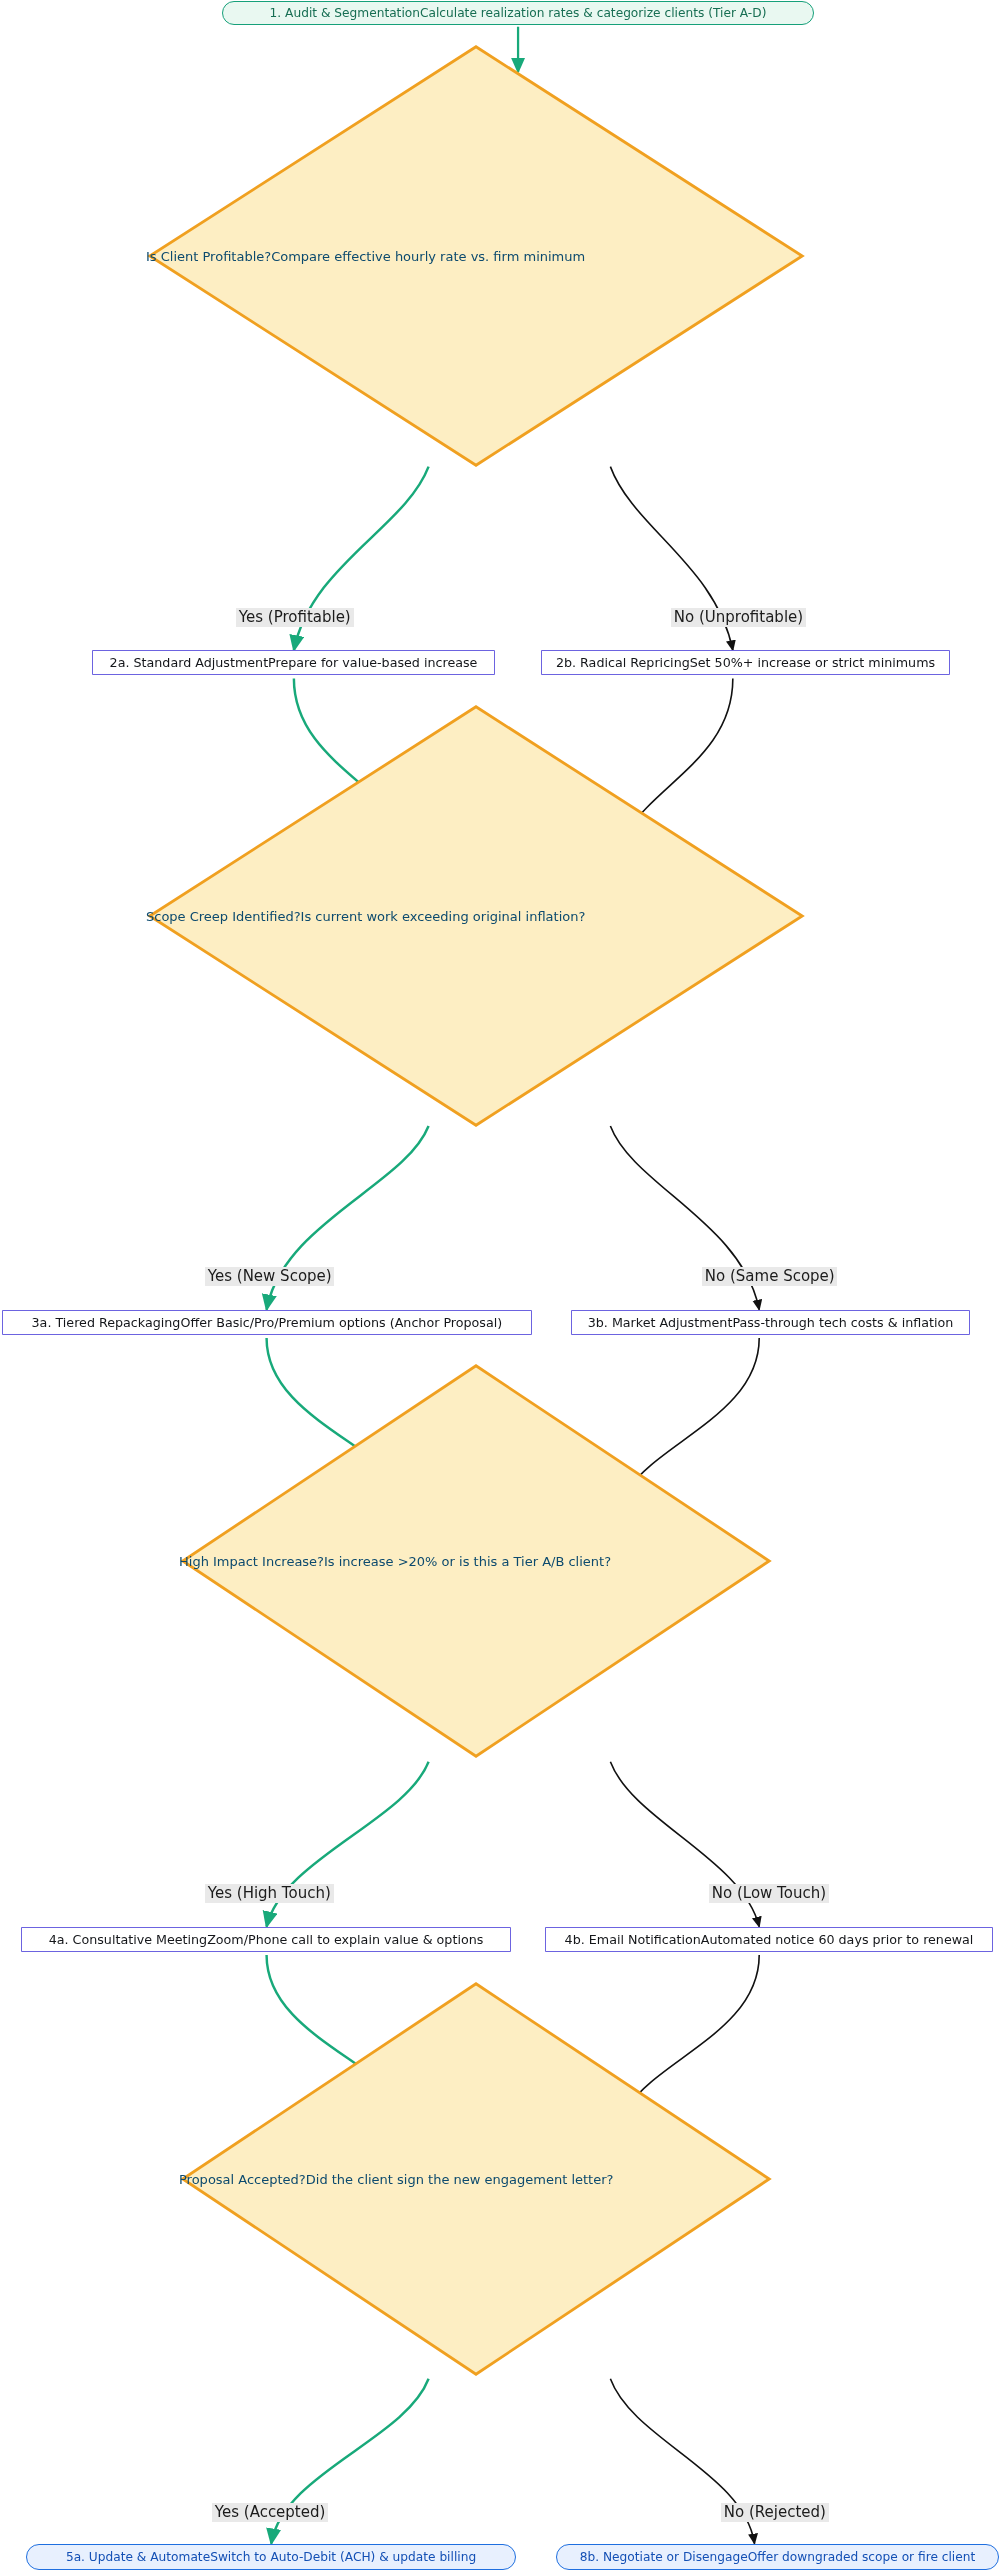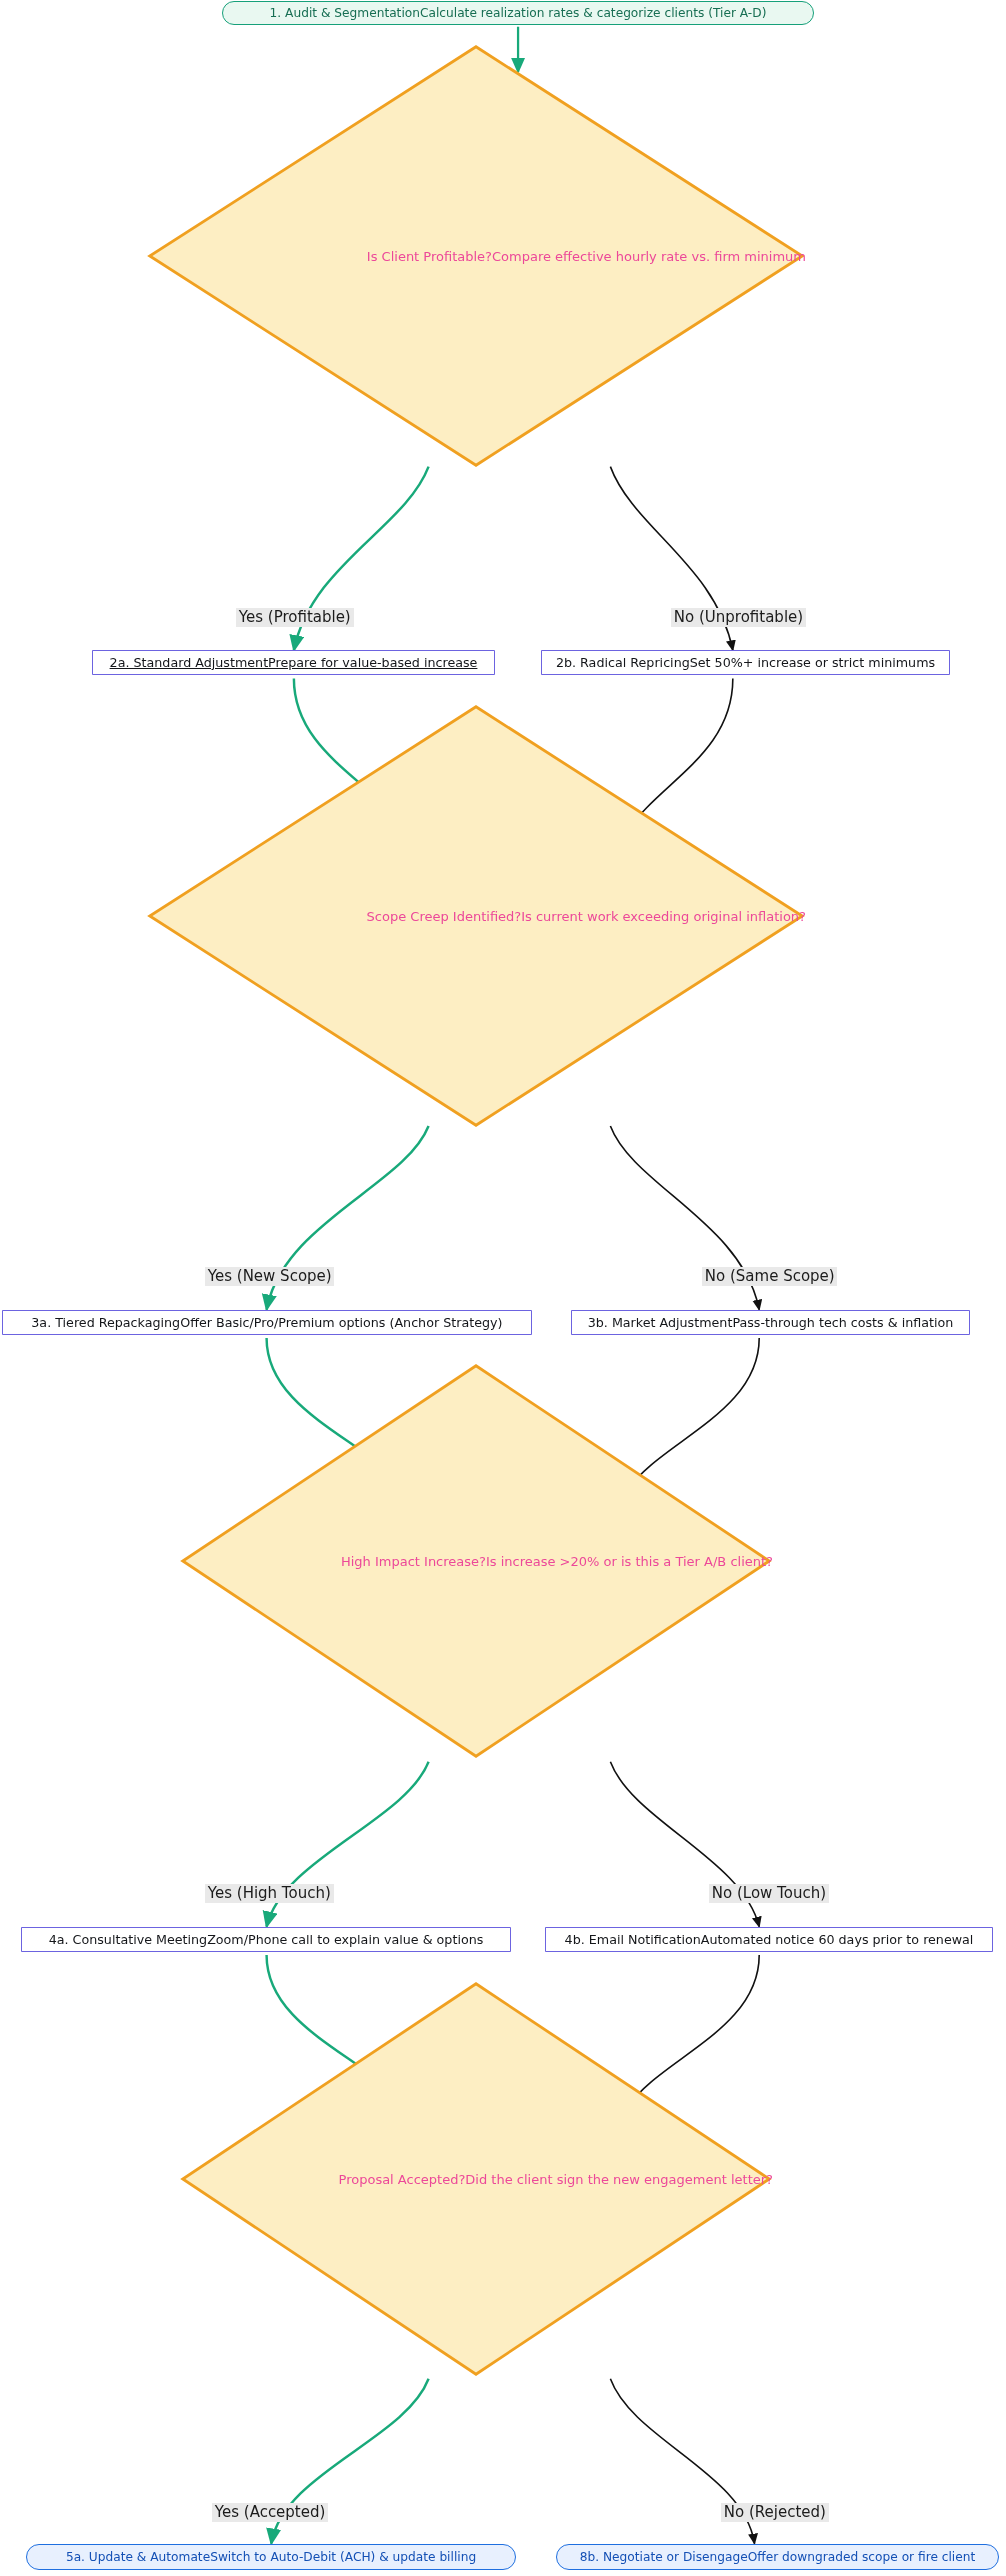--- a/index.html
+++ b/index.html
@@ -79,22 +79,22 @@
     top: 0;
     width: 100%;
     height: 100%;
   }
   .decision-label {
     position: absolute;
     left: 0;
     right: 0;
     top: 50%;
     transform: translateY(-50%);
-    text-align: right;
-    color: #ec4899;
+    text-align: left;
+    color: #0c4a6e;
     font-size: 13px;
     white-space: nowrap;
   }
   
   .edge-label {
     position: absolute;
     background: #e9e9e9;
     color: #1b1b1b;
     font-size: 15px;
     padding: 0.9px 2.8px;
@@ -155,39 +155,39 @@
   <div class="decision-wrap" style="left:146px; top:43px; width:660px; height:426px;">
     <svg class="decision-shape" viewBox="0 0 700 452" preserveAspectRatio="none">
       <polygon points="350,4 696,226 350,448 4,226" fill="#fdeec3" stroke="#f0a020" stroke-width="3"></polygon>
     </svg>
     <div class="decision-label">Is Client Profitable?Compare effective hourly rate vs. firm minimum</div>
   </div>
 
   <div class="edge-label" style="left:236px; top:608px;">Yes (Profitable)</div>
   <div class="edge-label" style="left:671px; top:608px;">No (Unprofitable)</div>
 
-  <div class="node proc" style="left:92px; top:650px; width:403px;text-decoration:underline;">
+  <div class="node proc" style="left:92px; top:650px; width:403px;">
     <span>2a. Standard AdjustmentPrepare for value-based increase</span>
   </div>
   <div class="node proc" style="left:541px; top:650px; width:409px;">
     <span>2b. Radical RepricingSet 50%+ increase or strict minimums</span>
   </div>
 
   <div class="decision-wrap" style="left:146px; top:703px; width:660px; height:426px;">
     <svg class="decision-shape" viewBox="0 0 700 452" preserveAspectRatio="none">
       <polygon points="350,4 696,226 350,448 4,226" fill="#fdeec3" stroke="#f0a020" stroke-width="3"></polygon>
     </svg>
     <div class="decision-label">Scope Creep Identified?Is current work exceeding original inflation?</div>
   </div>
 
   <div class="edge-label" style="left:205px; top:1267px;">Yes (New Scope)</div>
   <div class="edge-label" style="left:702px; top:1267px;">No (Same Scope)</div>
 
   <div class="node proc" style="left:1.9px; top:1310px; width:530px;">
-    <span>3a. Tiered RepackagingOffer Basic/Pro/Premium options (Anchor Strategy)</span>
+    <span>3a. Tiered RepackagingOffer Basic/Pro/Premium options (Anchor Proposal)</span>
   </div>
   <div class="node proc" style="left:571px; top:1310px; width:399px;">
     <span>3b. Market AdjustmentPass-through tech costs &amp; inflation</span>
   </div>
 
   <div class="decision-wrap" style="left:179px; top:1362px; width:594px; height:398px;">
     <svg class="decision-shape" viewBox="0 0 630 422" preserveAspectRatio="none">
       <polygon points="315,4 626,211 315,418 4,211" fill="#fdeec3" stroke="#f0a020" stroke-width="3"></polygon>
     </svg>
     <div class="decision-label">High Impact Increase?Is increase &gt;20% or is this a Tier A/B client?</div>

